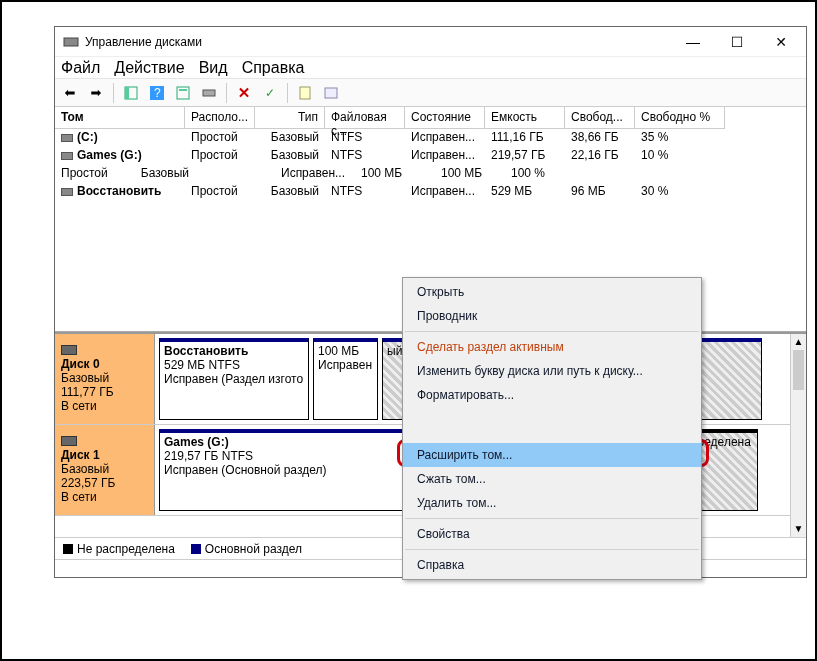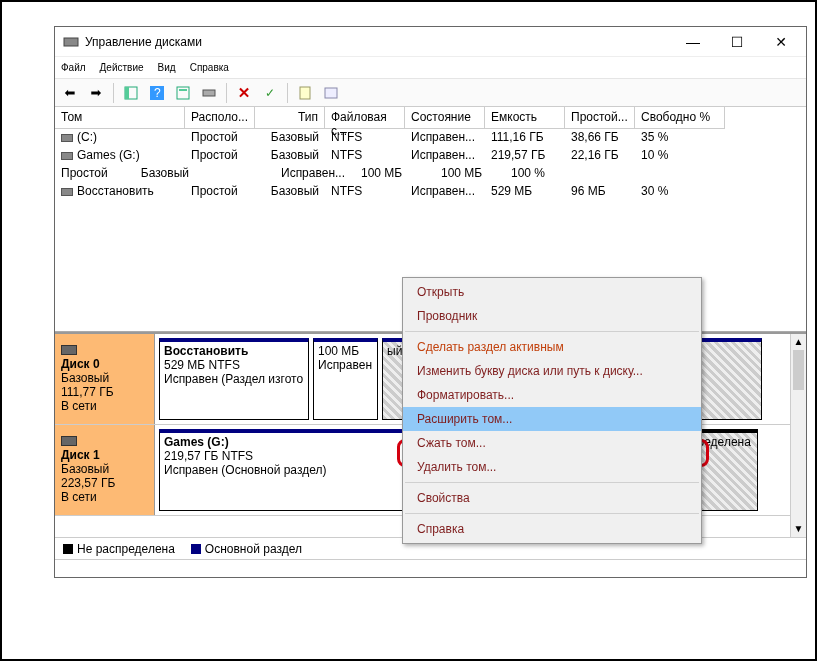--- a/index.html
+++ b/index.html
@@ -7,32 +7,32 @@
 
 .window { position: absolute; top: 24px; left: 36px; width: 753px; height: 552px; background: #fff; border: 1px solid #666; display: flex; flex-direction: column; margin-left: 16px; }
 
 .titlebar { height: 30px; display: flex; align-items: center; padding: 0 8px; border-bottom: 1px solid #eee; }
 .titlebar .app-icon { width: 16px; height: 16px; margin-right: 6px; }
 .titlebar .title { flex: 1; font-size: 12px; }
 .titlebar .winbtns { display: flex; gap: 18px; margin-right: 4px; }
 .titlebar .winbtn { width: 26px; height: 20px; display: flex; align-items: center; justify-content: center; font-size: 14px; color: #000; cursor: default; }
 
 .menubar { height: 22px; display: flex; align-items: center; padding: 0 6px; gap: 14px; border-bottom: 1px solid #e5e5e5; }
-.menubar span { font-size: 10px; }
+.menubar span { font-size: 16px; }
 
 .toolbar { height: 28px; display: flex; align-items: center; padding: 0 4px; gap: 4px; border-bottom: 1px solid #ccc; background: #fafafa; }
 .tbtn { width: 22px; height: 22px; display: flex; align-items: center; justify-content: center; font-size: 13px; }
 .tsep { width: 1px; height: 20px; background: #ccc; margin: 0 2px; }
 
 .grid { border-bottom: 1px solid #aaa; }
 .grid .header { display: flex; height: 22px; background: #fff; }
 .grid .header .col { border-right: 1px solid #ccc; border-bottom: 1px solid #ccc; padding: 3px 6px; font-size: 12px; }
 .grid .row { display: flex; height: 18px; }
 .grid .row .cell { padding: 1px 6px; font-size: 12px; white-space: nowrap; overflow: hidden; }
-.c0{width:130px;} .c1{width:70px;} .c2{width:70px;text-align:right;} .c3{width:80px;} .c4{width:80px;} .c5{width:80px;} .c6{width:70px;} .c7{width:90px;}
+.c0{width:130px;font-weight:bold;} .c1{width:70px;} .c2{width:70px;text-align:right;} .c3{width:80px;} .c4{width:80px;} .c5{width:80px;} .c6{width:70px;} .c7{width:90px;}
 .vol-icon { display:inline-block; width:12px; height:8px; background:#888; border:1px solid #555; vertical-align:middle; margin-right:4px; }
 
 .blank { height: 130px; }
 
 .graphical { border-top: 2px solid #999; position: relative; flex:1; overflow:hidden; }
 .disk-row { display: flex; border-bottom: 1px solid #ccc; background:#fff; margin-right:16px; }
 .disk-info { width: 100px; border-right: 1px solid #999; padding: 11px 6px; background:#fdba74; }
 .disk-icon { width:16px; height:10px; background:#666; border:1px solid #333; margin-bottom:2px; }
 .disk-info div { font-size: 12px; line-height: 14px; }
 .parts { flex:1; display:flex; padding:4px; gap:4px; }
@@ -42,23 +42,23 @@
 .scroll-v { position:absolute; right:0; top:0; width:16px; height:100%; background:#f0f0f0; border-left:1px solid #ccc; display:flex; flex-direction:column; }
 .scroll-v .arr{height:16px; text-align:center; font-size:10px; line-height:16px;}
 .scroll-v .thumb{flex:none; height:40px; background:#ccc; margin:0 2px;}
 
 .legend { height: 22px; border-top: 1px solid #ccc; display: flex; align-items: center; padding: 0 8px; gap: 16px; font-size: 12px; }
 .legend .sw { display:inline-block; width:10px; height:10px; margin-right:4px; vertical-align:middle; }
 
 .statusbar { height: 18px; border-top:1px solid #ccc; }
 
 .ctxmenu { position: absolute; top: 275px; left: 400px; width: 300px; background: #f0f0f0; border: 1px solid #999; box-shadow: 2px 2px 4px rgba(0,0,0,0.3); padding: 2px 0; z-index: 10; }
-.ctxmenu .item { padding: 5px 14px; font-size: 12px; color: #7f1d1d; }
+.ctxmenu .item { padding: 5px 14px; font-size: 12px; color: #0f172a; }
 .ctxmenu .item.disabled { color: #c2410c; }
-.ctxmenu .item.highlighted { background: #91c9f7; }
+.ctxmenu .item.highlighted { background: #91c9f7; margin-top: 36px; }
 .ctxmenu .sep { height: 1px; background: #d0d0d0; margin: 3px 2px; }
 .highlight-ring { position:absolute; border:3px solid #d4000f; border-radius:8px; pointer-events:none; }
 .highlight-ring.outer { top:437px; left:395px; width:312px; height:28px; }
 </style>
 </head>
 <body>
 
 <div class="window">
 
   <div class="titlebar">
@@ -128,21 +128,21 @@
   </div>
 
   <div class="grid">
     <div class="header">
       <div class="col c0">Том</div>
       <div class="col c1">Располо...</div>
       <div class="col c2">Тип</div>
       <div class="col c3">Файловая с...</div>
       <div class="col c4">Состояние</div>
       <div class="col c5">Емкость</div>
-      <div class="col c6">Простой...</div>
+      <div class="col c6">Свобод...</div>
       <div class="col c7">Свободно %</div>
     </div>
     <div id="grid-rows">
         <div class="row">
           <div class="cell c0"><span class="vol-icon"></span>(C:)</div>
           <div class="cell c1">Простой</div>
           <div class="cell c2">Базовый</div>
           <div class="cell c3">NTFS</div>
           <div class="cell c4">Исправен...</div>
           <div class="cell c5">111,16 ГБ</div>

